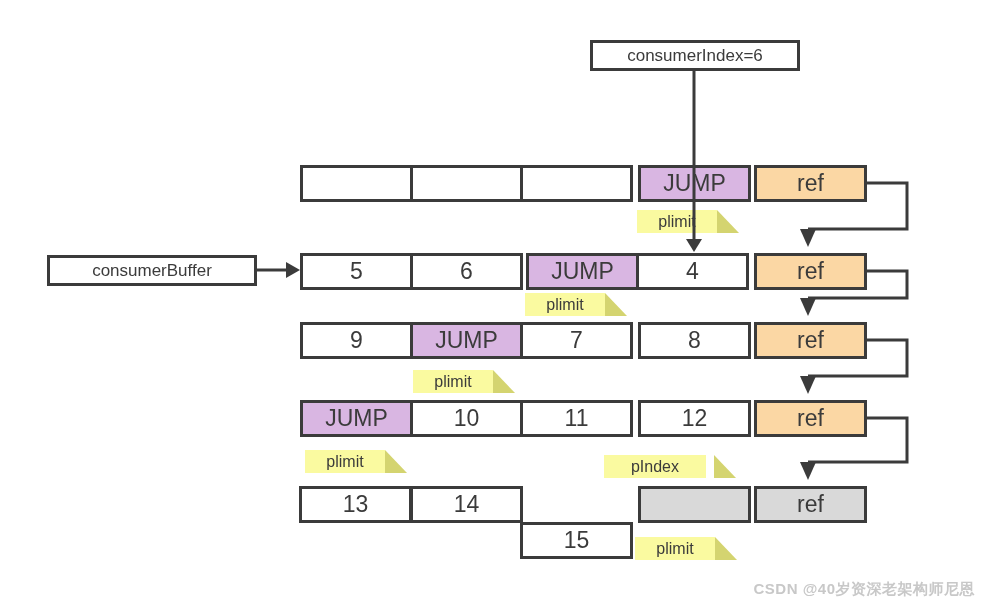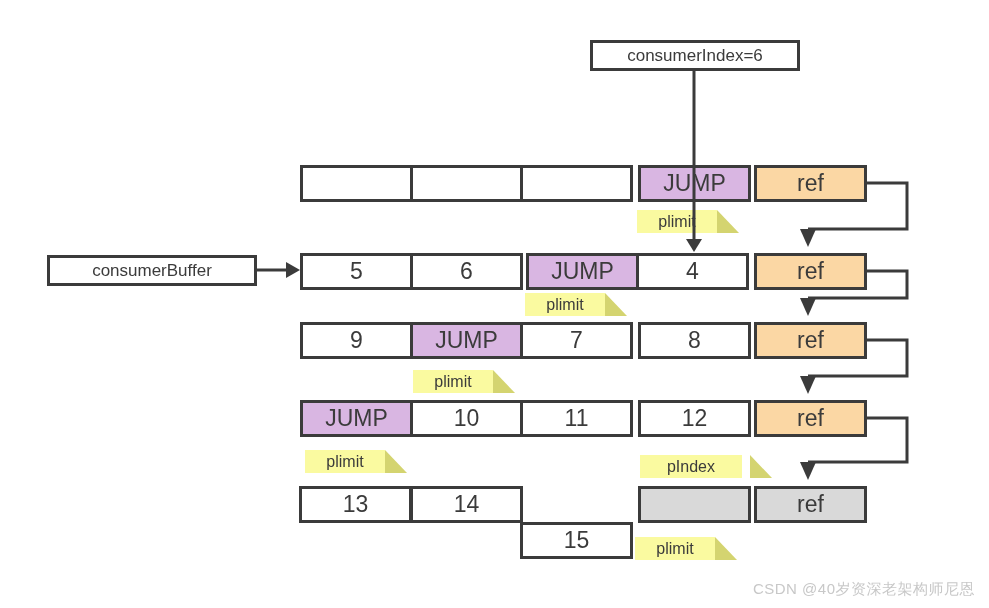--- a/index.html
+++ b/index.html
@@ -34,21 +34,21 @@
     font-size:16px; color:#3b3b3b;
   }
   .marker-box.wide { width:102px; }
   .marker-tri {
     width:22px; height:23px; background:#d4d470;
     clip-path:polygon(0 0, 100% 100%, 0 100%);
   }
   #wires { position:absolute; left:0; top:0; pointer-events:none; }
   .watermark {
     position:absolute; right:14px; top:580px;
-    font-size:15px; color:#c8c8c8; letter-spacing:0.5px;
+    font-size:15px; color:#c8c8c8; letter-spacing:0.5px;font-weight:bold;
   }
 </style>
 </head>
 <body>
 
 <div id="canvas">
 
   <div class="namebox" style="left:590px; top:40px;">consumerIndex=6</div>
 
   <div class="namebox" style="left:47px; top:255px;">consumerBuffer</div>
@@ -92,21 +92,21 @@
     <span class="marker-tri"></span>
   </div>
   <div class="marker" style="left:413px; top:370px;">
     <span class="marker-box">plimit</span>
     <span class="marker-tri"></span>
   </div>
   <div class="marker" style="left:305px; top:450px;">
     <span class="marker-box">plimit</span>
     <span class="marker-tri"></span>
   </div>
-  <div class="marker" style="left:640px; top:455px;gap:8px;">
+  <div class="marker" style="left:604px; top:455px;gap:8px;">
     <span class="marker-box wide">pIndex</span>
     <span class="marker-tri"></span>
   </div>
   <div class="marker" style="left:635px; top:537px;">
     <span class="marker-box">plimit</span>
     <span class="marker-tri"></span>
   </div>
 
   <svg id="wires" width="989" height="608" viewBox="0 0 989 608">
     <g stroke="#3b3b3b" stroke-width="3" fill="none">

